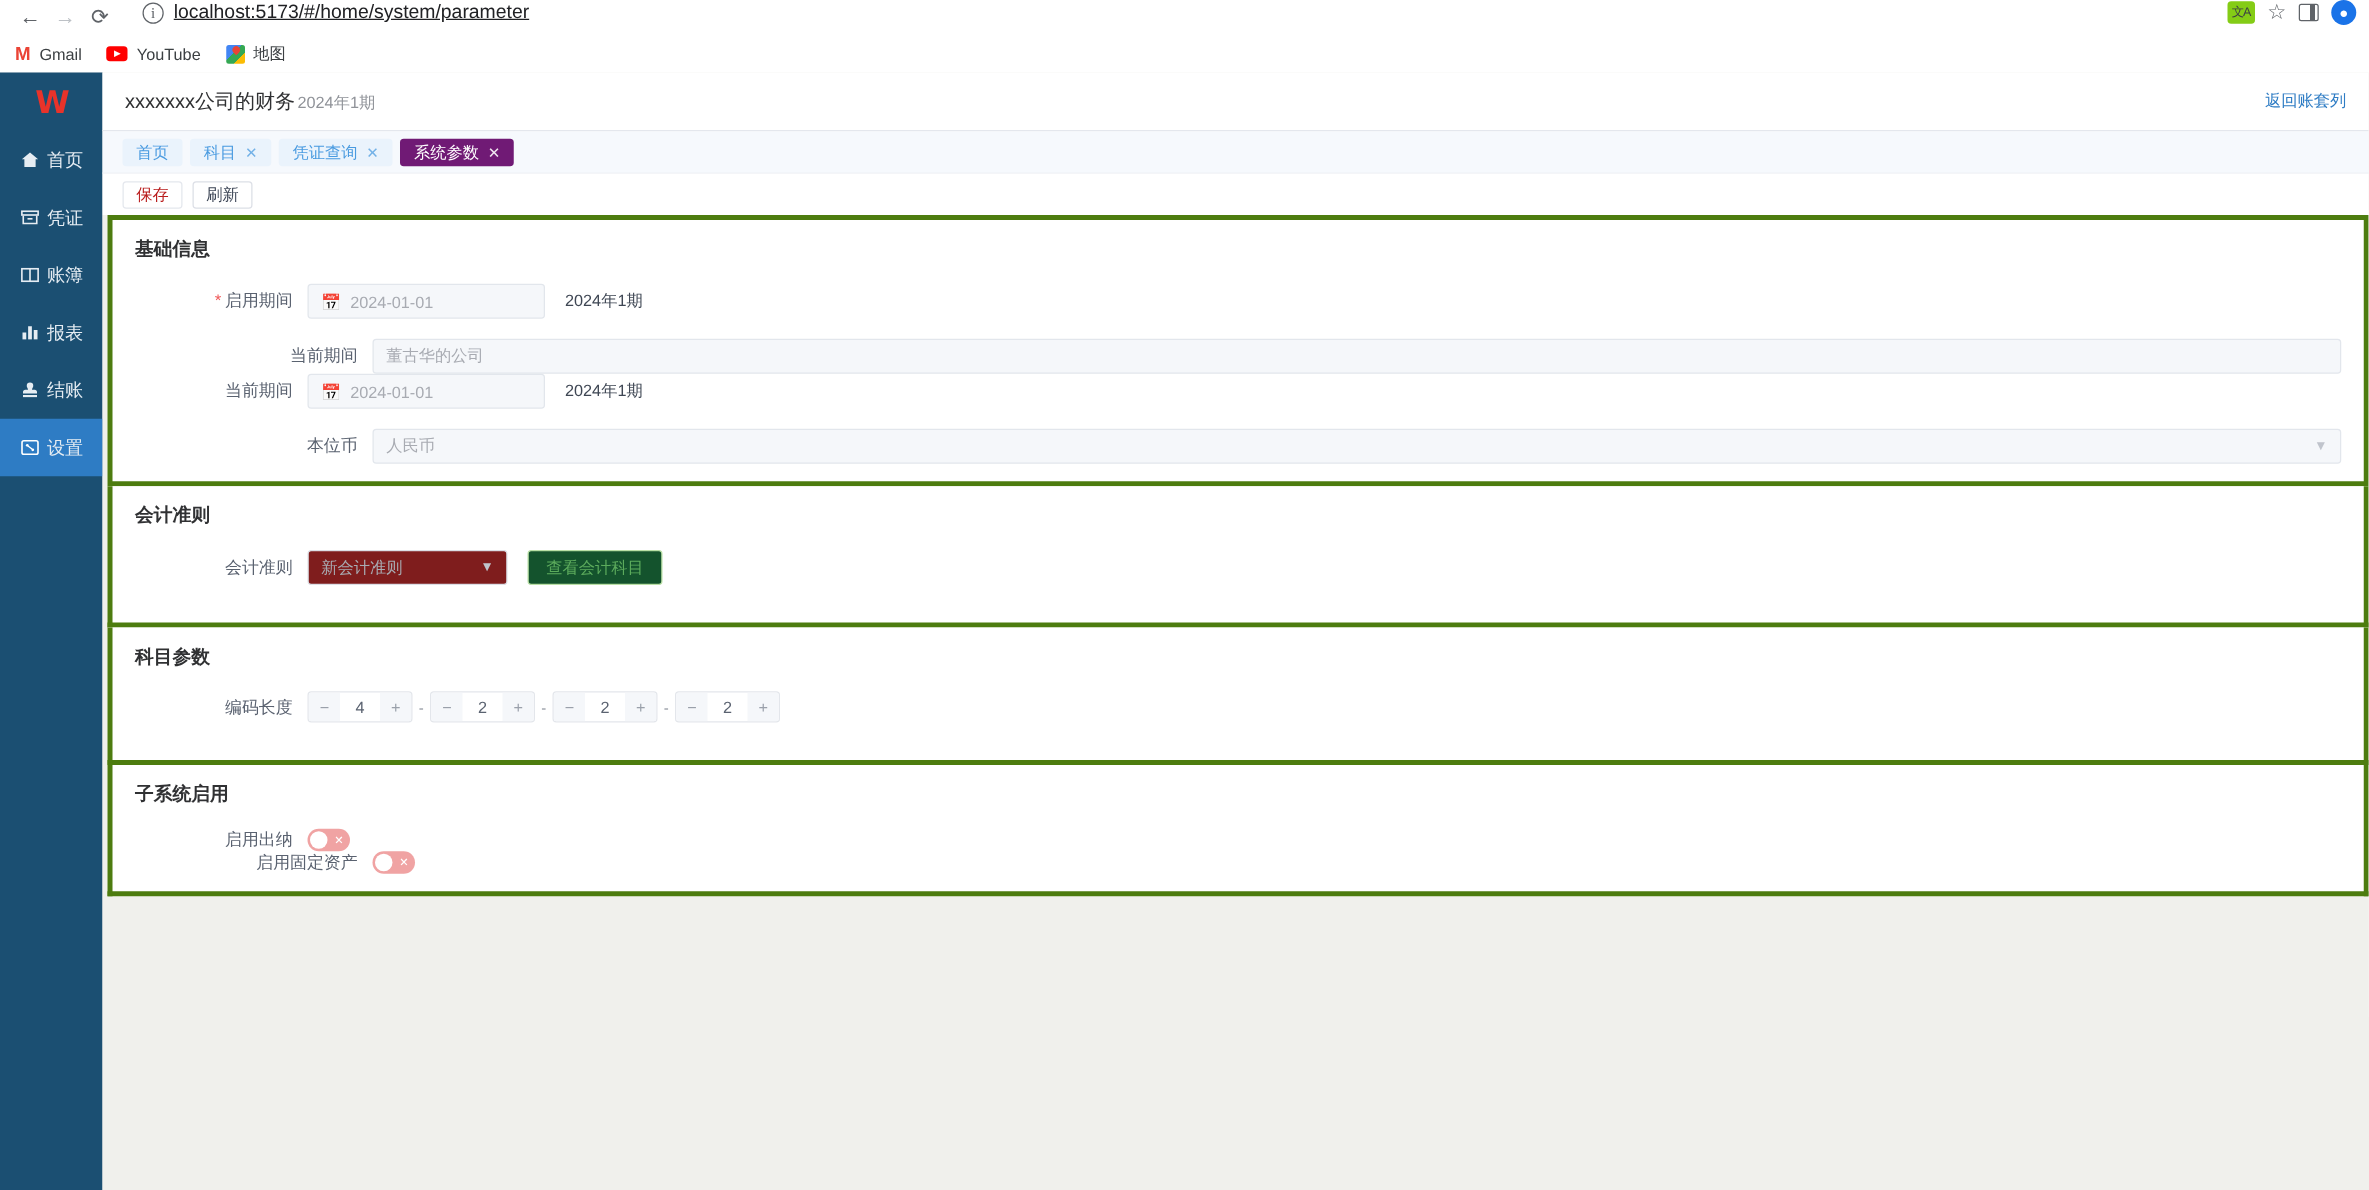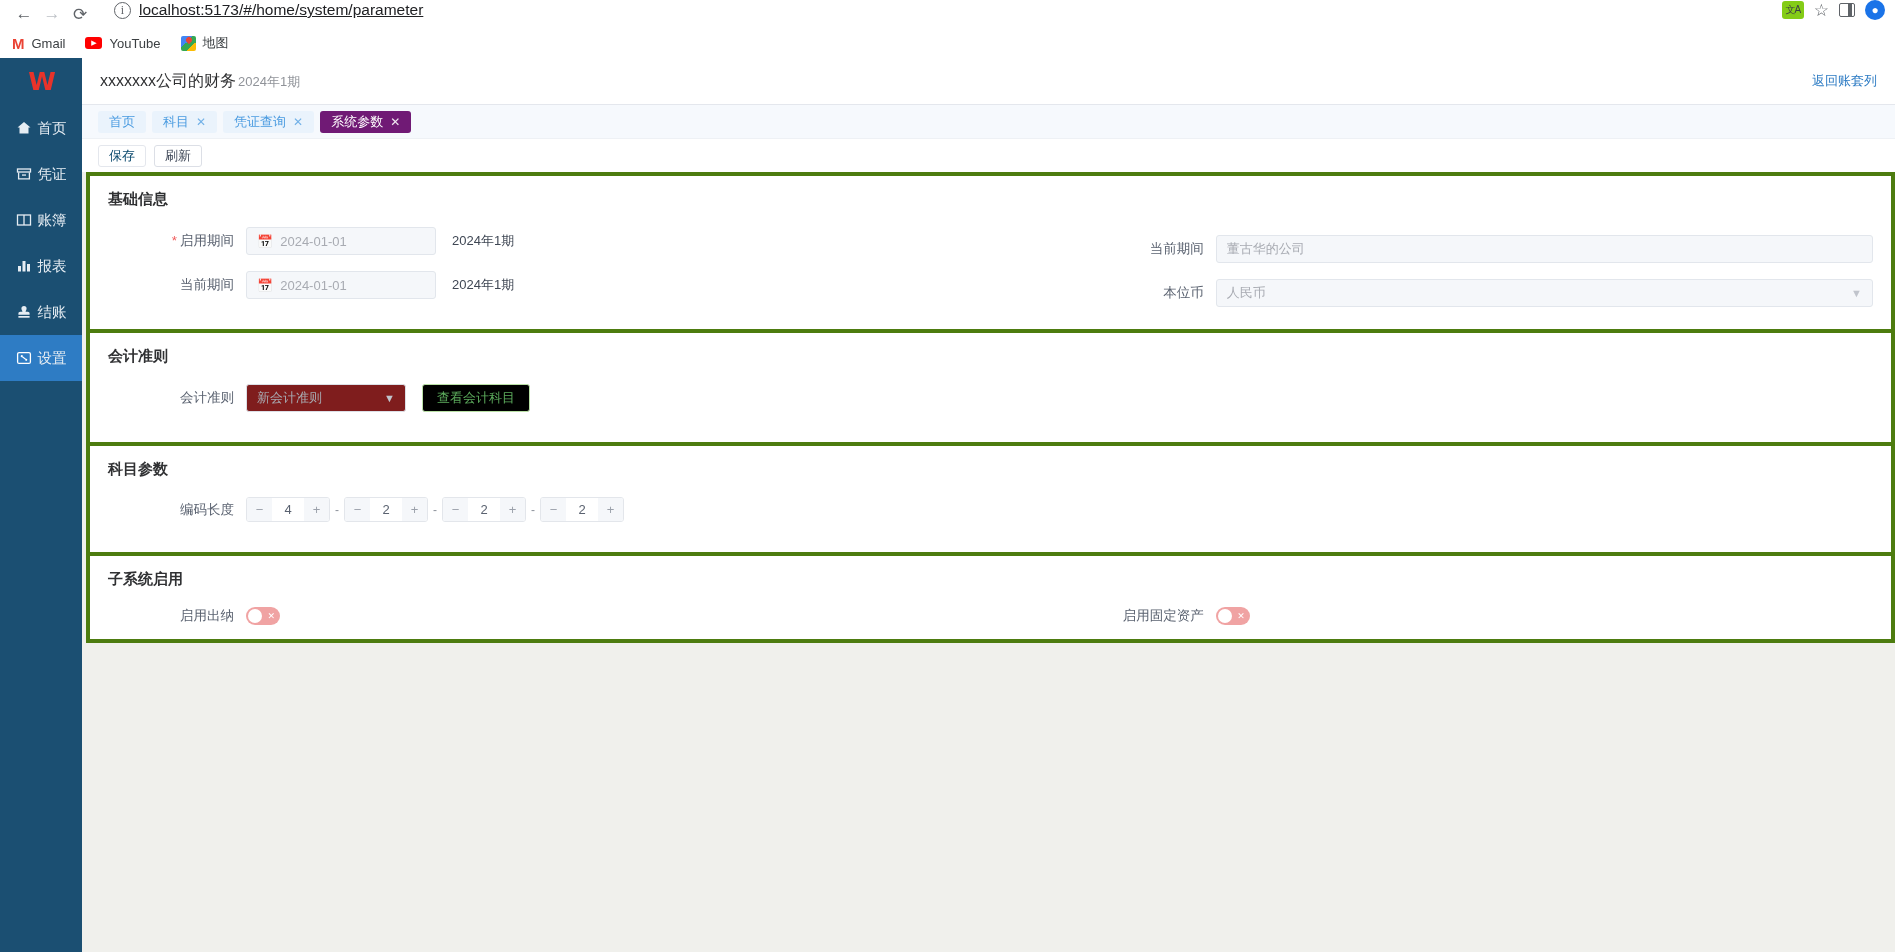--- a/index.html
+++ b/index.html
@@ -132,32 +132,32 @@
   .toolbar {
     height: 33px; background: #ffffff; display: flex; align-items: center;
     gap: 8px; padding: 0 16px; flex: none;
   }
   .tb-btn {
     height: 22px; min-width: 44px; padding: 0 10px; font-size: 13px;
     border: 1px solid #dcdfe6; background: #ffffff; border-radius: 3px;
     color: #3d4656; display: flex; align-items: center; justify-content: center;
     cursor: pointer;
   }
-  .tb-btn.disabled { color: #0c4a6e; border-color: #e4e7ed; cursor: not-allowed; }
+  .tb-btn.disabled { color: #b91c1c; border-color: #e4e7ed; cursor: not-allowed; }
 
   .content { flex: 1; overflow: hidden; background: #f0f0ec; padding: 0; }
   .panel {
     background: #ffffff; border: 4px solid #4d7c0f; margin: 0 0 0 0;
     margin-left: 4px; margin-right: 0; padding: 14px 18px 14px 18px;
   }
   .panel + .panel { border-top: none; }
   .panel-title {
     font-size: 15px; color: #303133; font-weight: bold; margin-bottom: 18px;
   }
-  .row { display: flex; }
+  .row { display: flex; flex-direction: column; }
   .col { display: flex; align-items: center; }
   .col-left { width: 52%; }
   .col-right { flex: 1; display: flex; align-items: center; }
   .form-item { display: flex; align-items: center; margin-bottom: 16px; }
   .fi-label {
     font-size: 13.5px; color: #5a6270; text-align: right; padding-right: 12px;
     white-space: nowrap;
   }
   .fi-label.w-left { width: 138px; }
   .fi-label.w-right { width: 190px; }
@@ -177,21 +177,21 @@
     border-radius: 3px; display: flex; align-items: center;
     justify-content: space-between; padding: 0 10px; font-size: 13px;
     color: #a8abb2; cursor: pointer;
   }
   .select.w-mid { width: 160px; background:#7f1d1d; border-color:#dcdfe6; }
   .select.grow { flex: 1; min-width: 0; }
   .chev { color: #c0c4cc; font-size: 11px; }
 
   .btn-green {
     height: 28px; padding: 0 14px; font-size: 13px; color: #5cab5c;
-    background: #000000; border: 1px solid #b9e0a5; border-radius: 3px;
+    background: #14532d; border: 1px solid #b9e0a5; border-radius: 3px;
     display: flex; align-items: center; cursor: pointer; margin-left: 16px;
   }
 
   
   .steppers { display: flex; align-items: center; gap: 5px; }
   .stepper {
     display: flex; align-items: center; height: 25px;
     border: 1px solid #e3e6eb; border-radius: 3px; overflow: hidden;
     background: #fff;
   }

